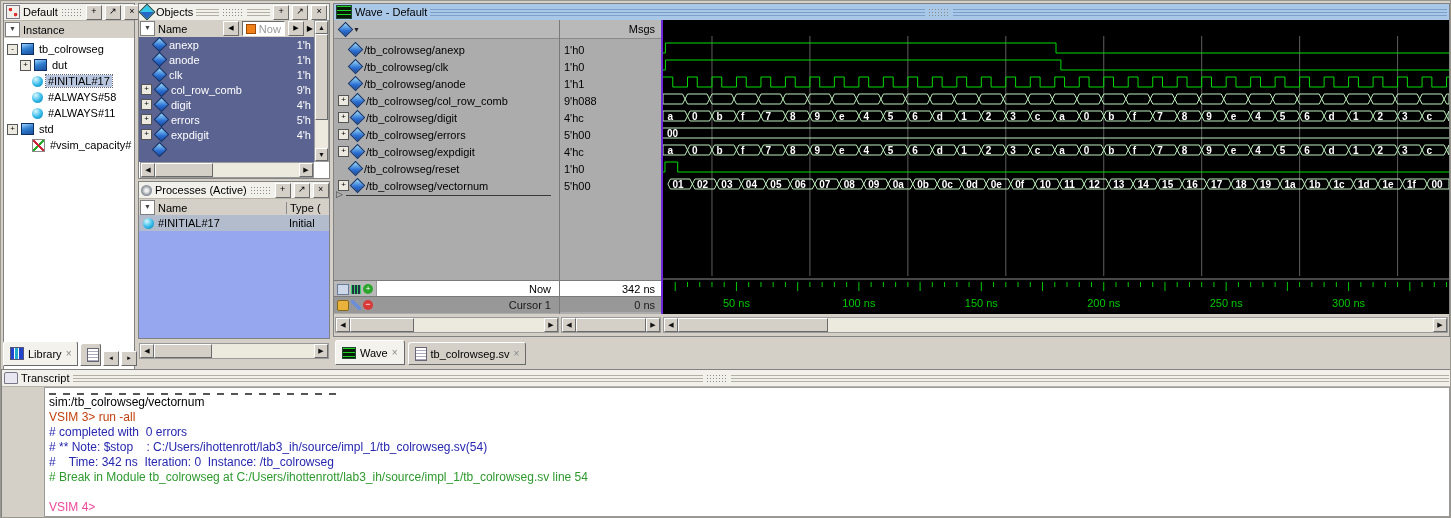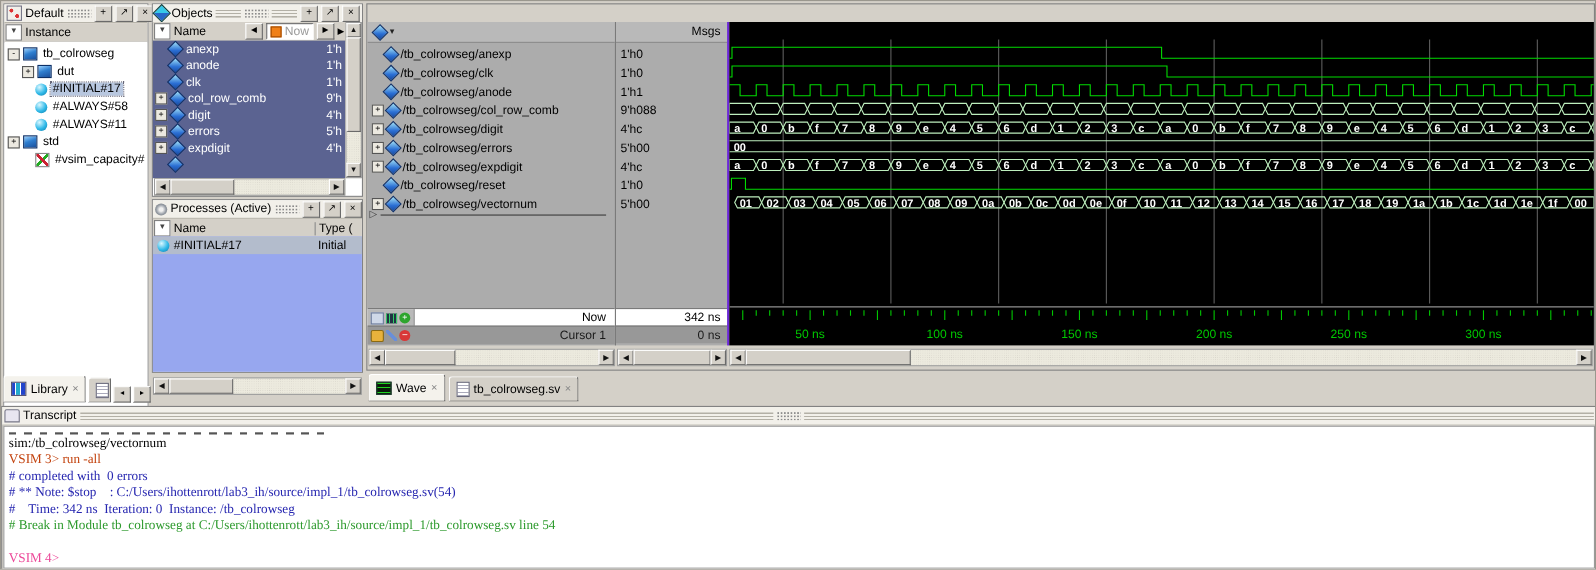--- a/index.html
+++ b/index.html
@@ -46,21 +46,21 @@
   
   .obj-row{height:15px;display:flex;align-items:center;gap:4px;font-size:11px;color:#fff;padding-left:2px;white-space:nowrap;}
   .obj-val{margin-left:auto;padding-right:3px;}
   
   .proc-row{height:16px;display:flex;align-items:center;gap:4px;font-size:11px;color:#000;padding-left:4px;}
   
   .wrow{height:17px;display:flex;align-items:center;gap:3px;font-size:11px;color:#000;padding-left:4px;white-space:nowrap;overflow:hidden;}
   .tab{display:inline-flex;align-items:center;gap:4px;font-size:11px;padding:0 6px;height:21px;background:#d4d0c8;border:1px solid;border-color:#fff #6a6a6a #6a6a6a #fff;border-radius:3px 3px 0 0;}
   .tab.active{background:#f4f2ec;height:23px;}
   .tab .x{color:#888;font-size:10px;}
-  .mono{font-family:Liberation Serif, serif;}
+  .mono{font-family:Liberation Sans, sans-serif;margin-left:41px;}
 </style>
 </head>
 <body>
 
 <div id="app">
 
   <div class="pane" id="structure-pane" style="left:2px;top:2px;width:132px;height:430px;">
     <div class="pane-header">
       <span class="def-icon"></span>
       <span>Default</span>
@@ -239,20 +239,27 @@
       </div>
   </div>
   <div class="sbh" style="left:138px;width:190px;top:342px;">
     <span class="sb-btn">◀</span>
     <span class="sb-thumb" style="width:58px;"></span>
     <span class="sb-fill"></span>
     <span class="sb-btn">▶</span>
   </div>
 
   <div class="pane" id="wave-pane" style="left:332px;top:2px;width:1117px;height:334px;background:#d4d0c8;">
+    <div class="pane-header blue">
+      <span class="wave-icon"></span>
+      <span style="white-space:nowrap;">Wave - Default</span>
+      <span class="hlines" style="max-width:600px;"></span>
+      <span class="dots"></span>
+      <span class="hlines"></span>
+    </div>
 
     <div style="position:absolute;left:0;top:16px;width:225px;bottom:22px;background:#acacac;border-right:1px solid #7a7a7a;overflow:hidden;">
       <div style="height:18px;background:#b9b9b9;border-bottom:1px solid #8a8a8a;display:flex;align-items:center;gap:2px;padding-left:6px;">
         <span class="dia-icon"></span>
         <span style="font-size:7px;color:#222;">▼</span>
       </div>
       <div id="wave-names" style="padding-top:2px;">
           <div class="wrow">
             <span style="width: 9px;"></span>
             <span class="dia-icon"></span>
@@ -313,21 +320,21 @@
       <div style="position:absolute;left:0;top:276px;width:100%;height:16px;background:#989898;border-top:1px solid #7a7a7a;display:flex;align-items:center;font-size:11px;color:#1a1a1a;">
         <span style="display:flex;gap:2px;align-items:center;height:100%;padding:0 3px;">
           <span class="mini i-lock"></span>
           <span class="i-wrench"></span>
           <span class="i-minus">−</span>
         </span>
         <span style="flex:1;text-align:right;padding-right:8px;">Cursor 1</span>
       </div>
     </div>
 
-    <div style="position:absolute;left:226px;top:16px;width:101px;bottom:22px;background:#acacac;border-right:2px solid #6d28d9;overflow:hidden;">
+    <div style="position:absolute;left:226px;top:16px;width:101px;bottom:22px;background:#acacac;border-right:8px solid #6d28d9;overflow:hidden;">
       <div style="height:18px;background:#b9b9b9;border-bottom:1px solid #8a8a8a;display:flex;align-items:center;justify-content:flex-end;padding-right:6px;font-size:11px;">
         <span>Msgs</span>
       </div>
       <div id="wave-values" style="padding-top:2px;">
           <div class="wrow">
             <span>1'h0</span>
           </div>
           <div class="wrow">
             <span>1'h0</span>
           </div>

